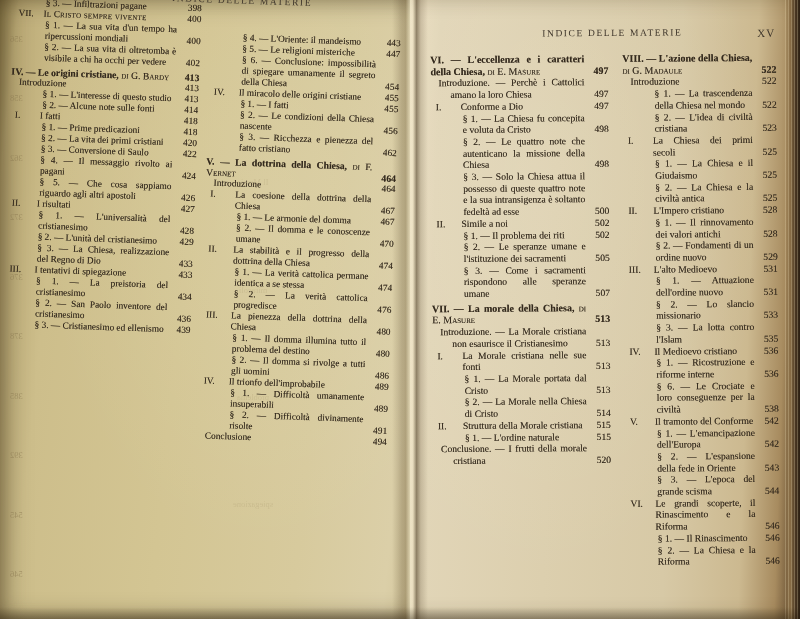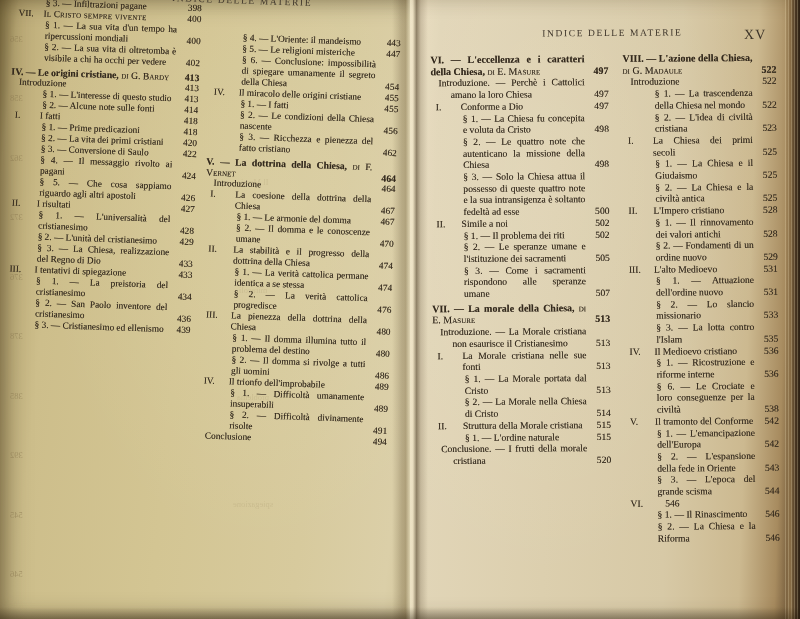--- a/index.html
+++ b/index.html
@@ -30,21 +30,21 @@
   .photo::after{content:"";position:absolute;left:0;right:0;bottom:0;height:12px;z-index:7;
     background:linear-gradient(180deg, rgba(0,0,0,0), rgba(35,24,10,.35));}
 
   
   .lcontent{position:absolute;left:14px;top:0;width:388px;transform:rotate(2deg);transform-origin:40px 0;}
   .rcontent{position:absolute;left:22px;top:28px;width:346px;transform:rotate(-0.4deg);}
   .pheader{font-variant:small-caps;letter-spacing:1.6px;font-size:9.5px;color:#3e352a;white-space:nowrap;}
   .left-h{position:absolute;left:116px;top:-11px;width:224px;text-align:center;}
   .rhead{position:relative;height:13px;margin-bottom:9px;}
   .rhead .pheader{position:absolute;left:112px;top:0;}
-  .rhead .folio{position:absolute;right:10px;top:0;font-size:14px;letter-spacing:1px;color:#3e352a;}
+  .rhead .folio{position:absolute;right:1px;top:0;font-size:11px;letter-spacing:1px;color:#3e352a;}
 
   .cols{display:flex;align-items:flex-start;}
   .col{box-sizing:border-box;}
   .col1{width:188px;margin-right:10px;margin-top:-24px;}
   .col2{flex:1;margin-top:26px;}
   .col3{width:178px;margin-right:14px;}
   .col4{flex:1;}
 
   
   .entry{display:flex;color:#33291d;text-align:justify;
@@ -466,20 +466,21 @@
             <div class="entry para">
               <span class="txt">§ 2. — L'espansione della fede in Oriente</span>
               <span class="num">543</span>
             </div>
             <div class="entry para">
               <span class="txt">§ 3. — L'epoca del grande scisma</span>
               <span class="num">544</span>
             </div>
             <div class="entry roman">
               <span class="lbl">VI.</span>
+              <span class="txt">Le grandi scoperte, il Rinascimento e la Riforma</span>
               <span class="num">546</span>
             </div>
             <div class="entry para">
               <span class="txt">§ 1. — Il Rinascimento</span>
               <span class="num">546</span>
             </div>
             <div class="entry para">
               <span class="txt">§ 2. — La Chiesa e la Riforma</span>
               <span class="num">546</span>
             </div>

